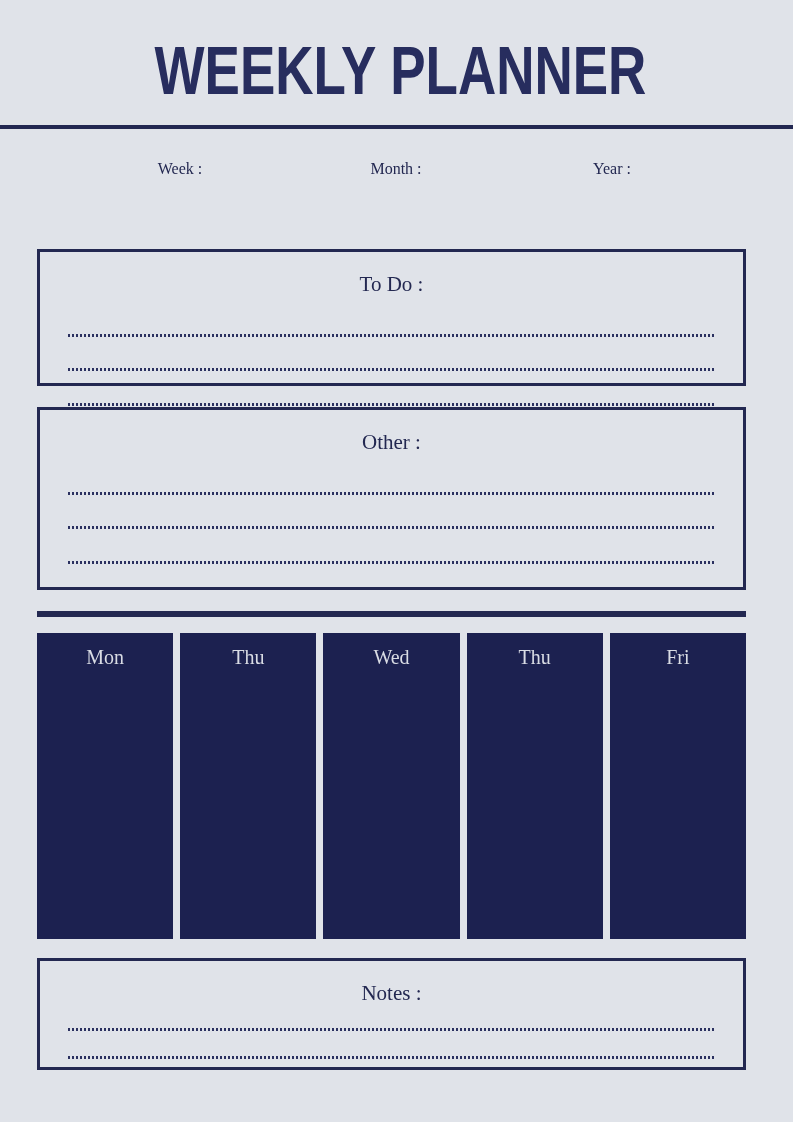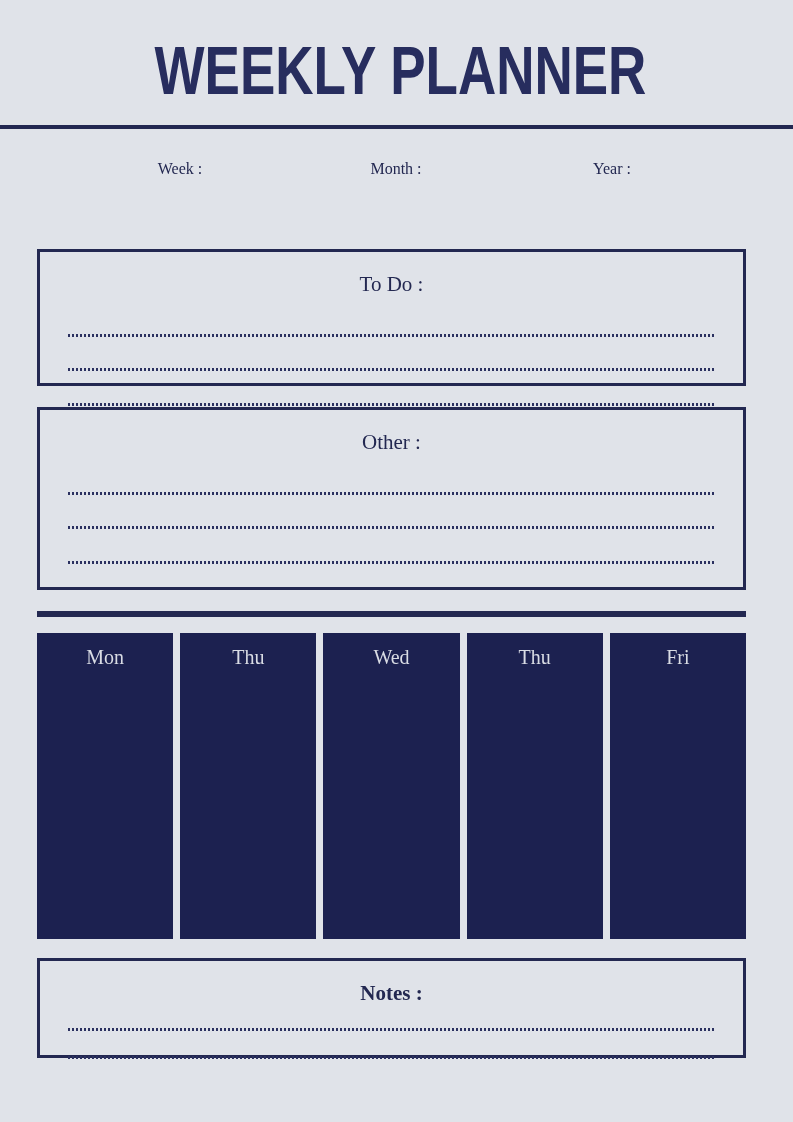--- a/index.html
+++ b/index.html
@@ -55,21 +55,21 @@
   .field-year{left:612px;}
 
   
   .box{
     position:absolute;left:37px;width:709px;
     border:3px solid var(--navy,#232851);
     background:var(--background,#e0e3e9);
   }
   .box-todo{top:209px;height:137px;margin-top:40px;}
   .box-other{top:407px;height:183px;}
-  .box-notes{top:958px;height:100px;font-weight:bold;}
+  .box-notes{top:958px;height:112px;}
   .box-title{
     position:absolute;top:20px;left:0;width:100%;
     text-align:center;font-size:21px;color:var(--navy,#232851);
   }
   .dotline{
     position:absolute;left:28px;width:648px;height:3px;
     background:repeating-linear-gradient(90deg,
       var(--dotted-line,#2b3160) 0 2px, transparent 2px 4px);
   }
   .box-todo .l1,.box-other .l1{top:82px;}

